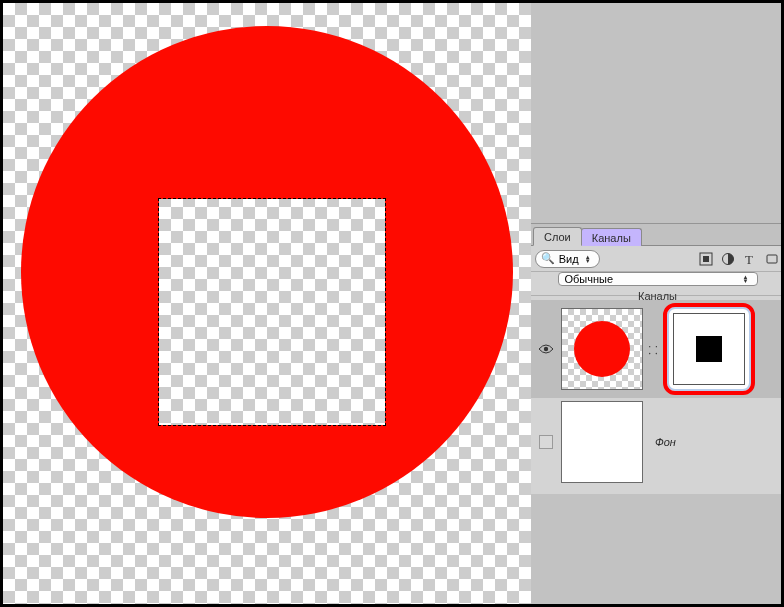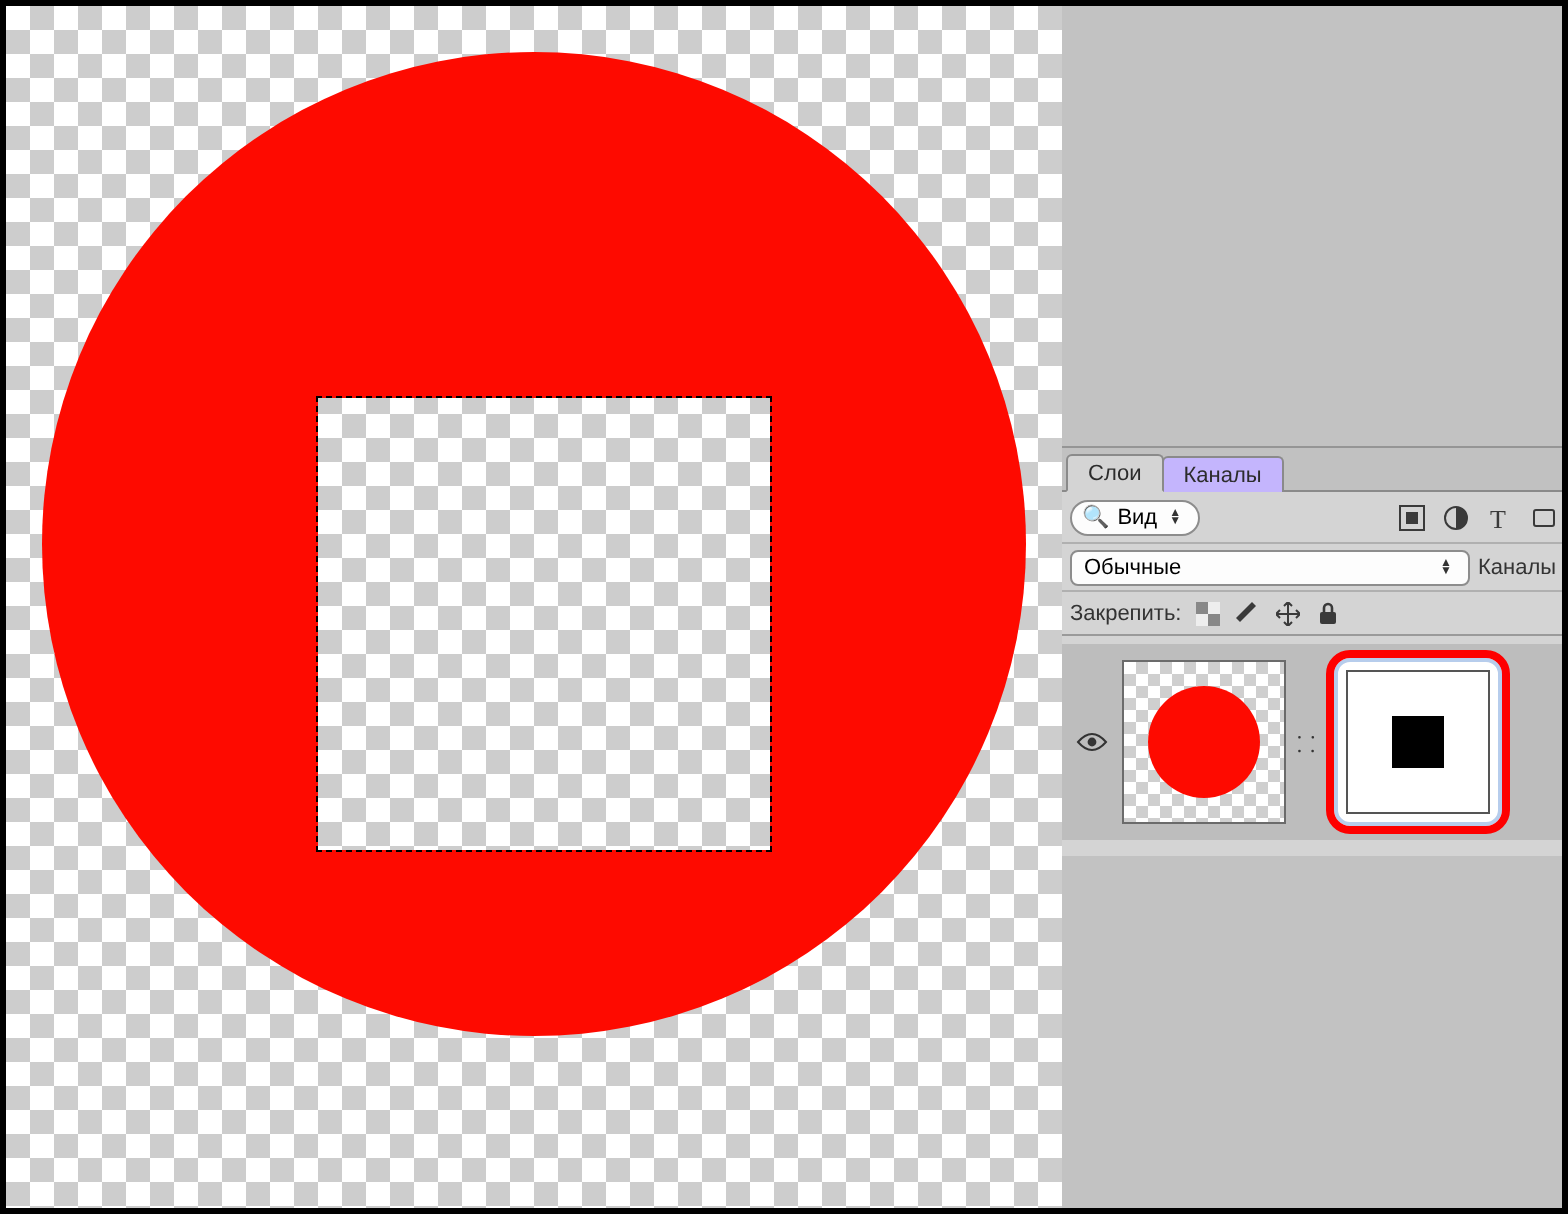--- a/index.html
+++ b/index.html
@@ -125,20 +125,21 @@
 
   
   .row2 {
     display: flex;
     align-items: center;
     height: 24px;
     background: #d4d4d4;
     border-bottom: 1px solid #b0b0b0;
     padding: 0 4px;
     gap: 4px;
+    flex-direction: column;
   }
   .blend-dd {
     display: inline-flex;
     align-items: center;
     background: #fdfdfd;
     border: 1px solid #8d8d8d;
     border-radius: 4px;
     height: 18px;
     padding: 0 6px 0 6px;
     width: 200px;
@@ -292,47 +293,20 @@
     </div>
 
     <div class="row2">
       <div class="blend-dd">
         <span>Обычные</span>
         <span class="dd-arrows">▲<br>▼</span>
       </div>
       <span class="trail-label">Каналы</span>
     </div>
 
-    <div class="row3">
-      <span>Закрепить:</span>
-      <span class="lock-ico">
-        <svg width="12" height="12" viewBox="0 0 12 12">
-            <rect x="0" y="0" width="6" height="6" fill="#888"></rect>
-            <rect x="6" y="6" width="6" height="6" fill="#888"></rect>
-            <rect x="6" y="0" width="6" height="6" fill="#eee"></rect>
-            <rect x="0" y="6" width="6" height="6" fill="#eee"></rect>
-          </svg>
-      </span>
-      <span class="lock-ico">
-        <svg width="12" height="12" viewBox="0 0 12 12">
-            <path d="M2 10 L10 2 L8 0 L0 8 Z" fill="#3a3a3a"></path>
-          </svg>
-      </span>
-      <span class="lock-ico">
-        <svg width="12" height="12" viewBox="0 0 12 12">
-            <path d="M6 0 L6 12 M0 6 L12 6 M6 0 L4 2 M6 0 L8 2 M6 12 L4 10 M6 12 L8 10 M0 6 L2 4 M0 6 L2 8 M12 6 L10 4 M12 6 L10 8" stroke="#3a3a3a" stroke-width="1" fill="none"></path>
-          </svg>
-      </span>
-      <span class="lock-ico">
-        <svg width="12" height="12" viewBox="0 0 12 12">
-            <rect x="2" y="5" width="8" height="6" rx="1" fill="#3a3a3a"></rect>
-            <path d="M4 5 V3 a2 2 0 0 1 4 0 V5" fill="none" stroke="#3a3a3a" stroke-width="1.3"></path>
-          </svg>
-      </span>
-    </div>
 
     <div class="layers">
 
       <div class="layer-row selected">
         <div class="vis-col">
           <span class="eye">
             <svg width="16" height="12" viewBox="0 0 16 12">
                 <path d="M1 6 Q8 -2 15 6 Q8 14 1 6 Z" fill="none" stroke="#333" stroke-width="1"></path>
                 <circle cx="8" cy="6" r="2.2" fill="#333"></circle>
               </svg>
@@ -344,17 +318,24 @@
         <div class="link-col">
           <span class="link-glyph">⸬</span>
         </div>
         <div class="mask-box">
           <div class="mask-inner">
             <div class="mask-black"></div>
           </div>
         </div>
       </div>
 
+      <div class="layer-row">
+        <div class="vis-col">
+          <span class="vis-box"></span>
+        </div>
+        <div class="thumb bg"></div>
+        <span class="layer-name">Фон</span>
+      </div>
 
     </div>
 
   </div>
 </div>
 
 </body></html>

